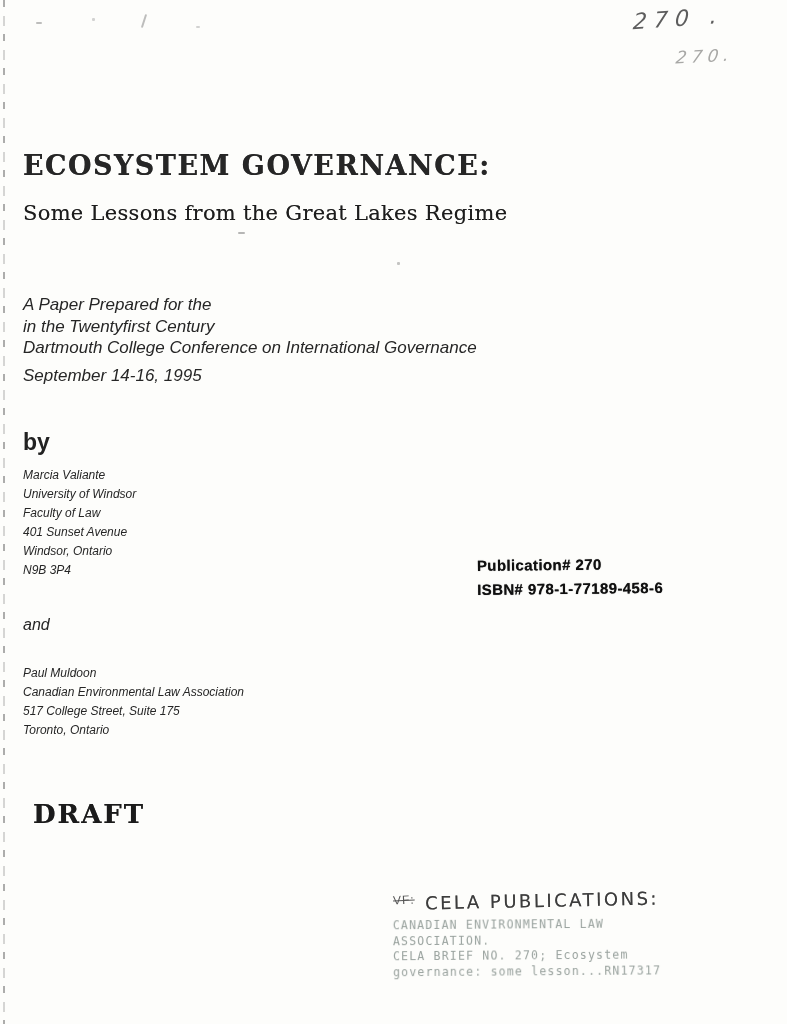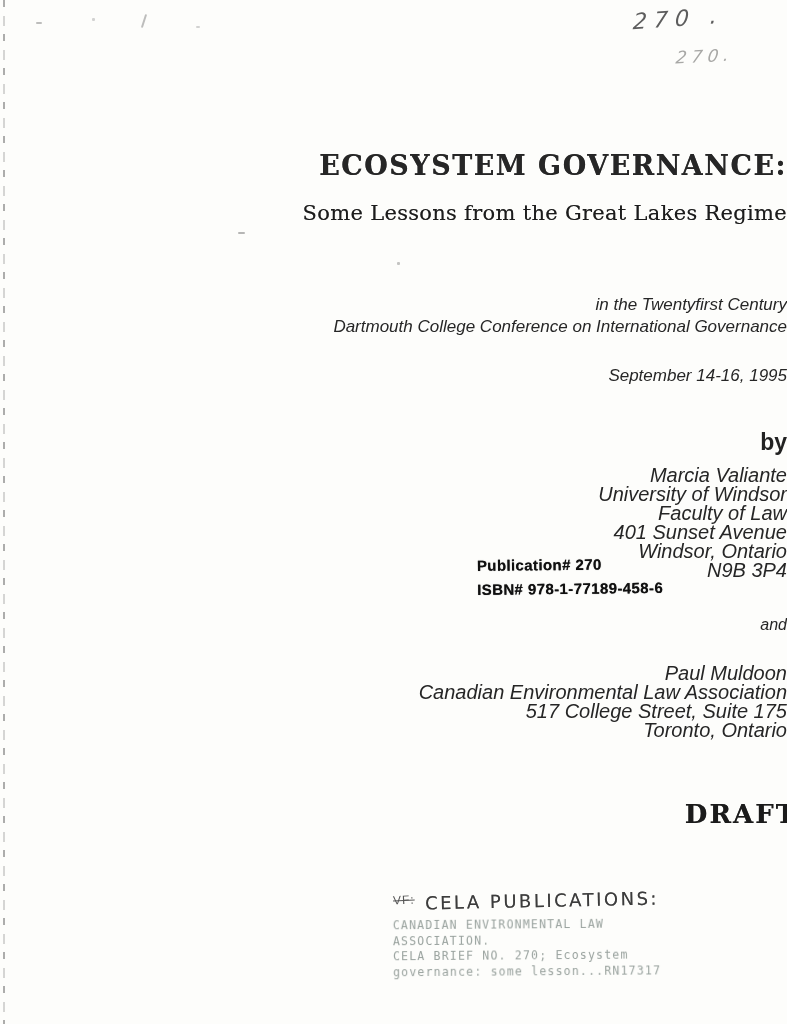--- a/index.html
+++ b/index.html
@@ -40,21 +40,21 @@
     background: #6f6f6f;
     opacity: .45;
     border-radius: 1px;
   }
 
   
   .cblock {
     position: absolute;
     left: 23px;
     width: 764px;
-    text-align: right;
+    text-align: left;
   }
 
   .title {
     top: 150px;
     font-family: "DejaVu Serif", serif;
     font-weight: bold;
     font-size: 27px;
     letter-spacing: 1.5px;
     color: #262626;
     text-shadow: 0 0 0.6px rgba(40,40,40,0.7);
@@ -86,21 +86,21 @@
 
   .byline {
     top: 429px;
     font-weight: bold;
     font-size: 23px;
     color: #222;
   }
 
   .author-block {
     font-style: italic;
-    font-size: 20px;
+    font-size: 12px;
     line-height: 19px;
     color: #262626;
   }
   .author1 { top: 466px; }
   .author2 { top: 664px; }
 
   .connector {
     top: 616px;
     font-style: italic;
     font-size: 16px;
@@ -209,20 +209,21 @@
   <div class="speck" style="left:238px; top:232px; width:7px; height:2px; opacity:.5;"></div>
   <div class="speck" style="left:397px; top:262px; width:3px; height:3px; opacity:.4;"></div>
 
   <div class="hw hw-top">270 .</div>
   <div class="hw hw-bottom">270.</div>
 
   <div class="cblock title">ECOSYSTEM GOVERNANCE:</div>
   <div class="cblock subtitle">Some Lessons from the Great Lakes Regime</div>
 
   <div class="cblock conference">
+    <div>A Paper Prepared for the</div>
     <div>in the Twentyfirst Century</div>
     <div>Dartmouth College Conference on International Governance</div>
   </div>
 
   <div class="cblock date-line">September 14-16, 1995</div>
 
   <div class="cblock byline">by</div>
 
   <div class="cblock author-block author1">
     <div>Marcia Valiante</div>

